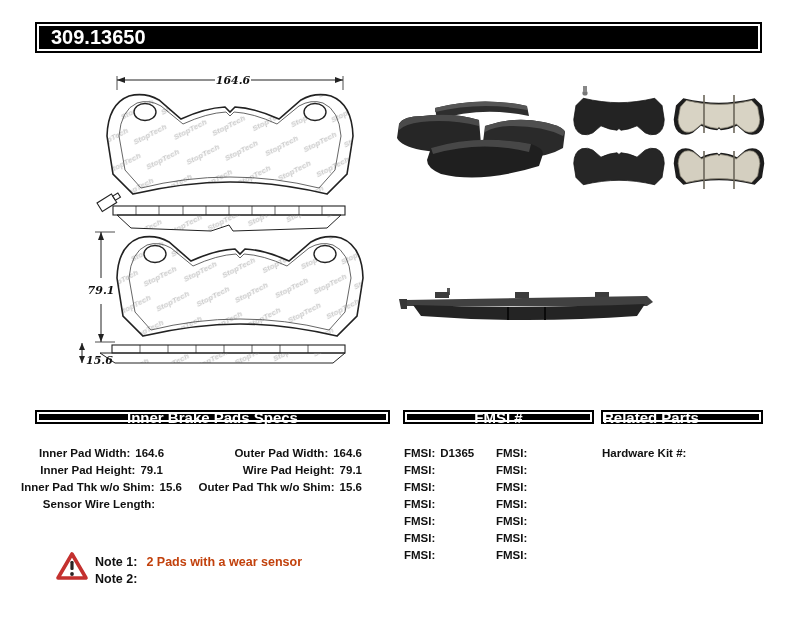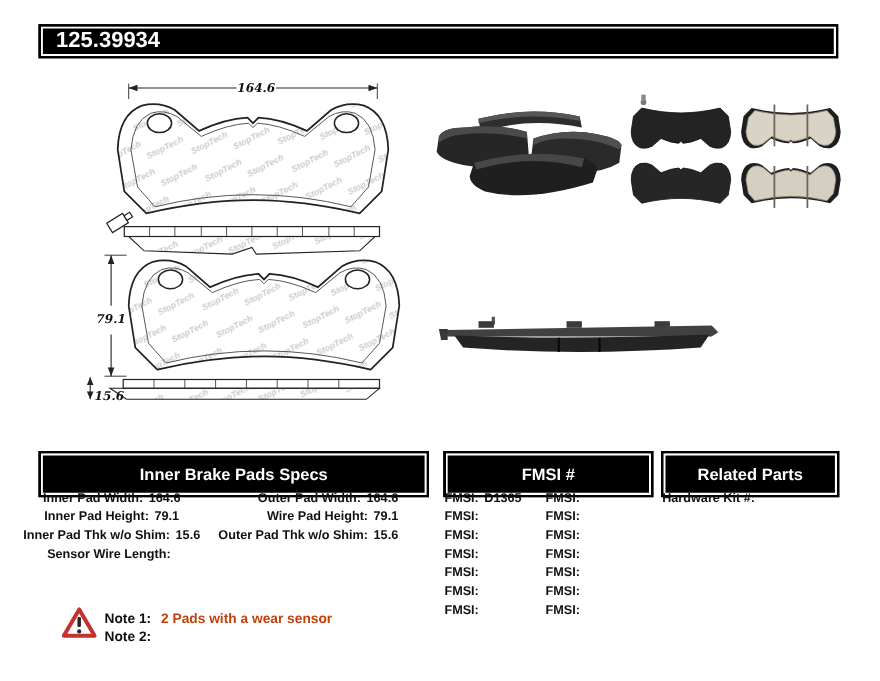--- a/index.html
+++ b/index.html
@@ -6,25 +6,25 @@
   .page{position:relative;width:800px;height:619px;background:#fff;
         font-family:"Liberation Sans",sans-serif;color:#111;overflow:hidden;}
   *,*:before,*:after{box-sizing:border-box;}
 
   
   .bar{position:absolute;background:#000;border:2px solid #000;
        box-shadow:inset 0 0 0 2px #fff;color:#fff;display:flex;
        align-items:center;font-weight:700;}
   .topbar{left:35px;top:22px;width:727px;height:31px;
           justify-content:space-between;padding:0 14px;font-size:20px;}
-  .specbar{top:410px;height:42px;font-size:15px;}
+  .specbar{top:410px;height:14px;font-size:15px;}
   .bar-pads{left:35px;width:355px;}
   .bar-pads .half{flex:1;text-align:center;}
   .bar-fmsi{left:403px;width:191px;justify-content:center;}
-  .bar-related{left:601px;width:162px;justify-content:center;}
+  .bar-related{left:601px;width:162px;}
 
   
   .col{position:absolute;top:445px;}
   .col .row{height:17px;line-height:17px;white-space:nowrap;
             font-weight:700;font-size:11.5px;}
   .inner-col{right:618px;text-align:center;}
   .outer-col{right:438px;text-align:right;}
   .fmsi-col1{left:404px;}
   .fmsi-col2{left:496px;}
   .related-col{left:602px;}
@@ -39,21 +39,21 @@
   .note .red{margin-left:9px;}
 
   .abs{position:absolute;}
 </style>
 </head>
 <body>
 
 <div class="page">
 
   <div class="bar topbar">
-    <span>125.39934</span>
+    <span>309.13650</span>
   </div>
 
   <svg class="abs" style="left:55px;top:60px" width="330" height="315" viewBox="0 0 330 315">
     <defs>
       <pattern id="wm" patternUnits="userSpaceOnUse" width="74" height="28" patternTransform="rotate(-27)">
         <text x="0" y="10" font-family="Liberation Sans, sans-serif" font-size="8" font-weight="700" font-style="italic" fill="#c9c9c9">StopTech</text>
         <text x="38" y="24" font-family="Liberation Sans, sans-serif" font-size="8" font-weight="700" font-style="italic" fill="#c9c9c9">StopTech</text>
       </pattern>
       <path id="padShape" d="M2,50 Q3,18 24,10 Q40,6 54,14 L76,33 Q100,22 120,21 L125,26 L130,21
              Q150,22 174,33 L196,14 Q210,6 226,10 Q247,18 248,50 L242,88 L222,108

